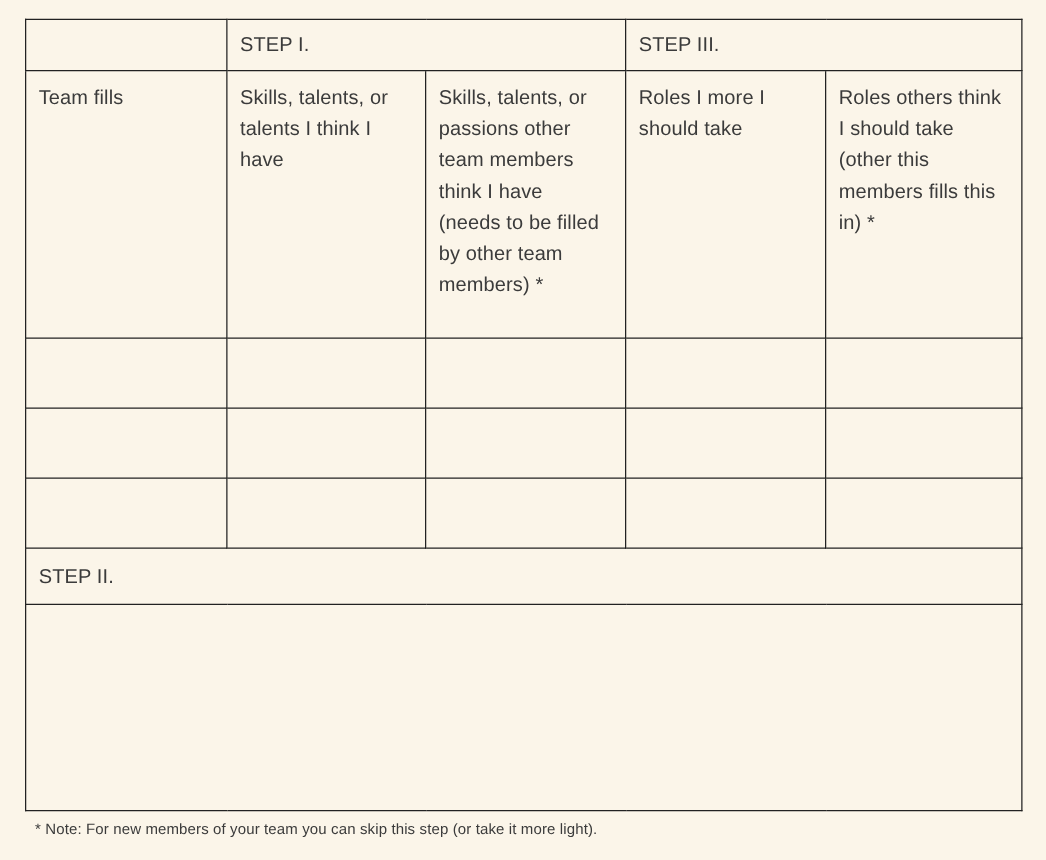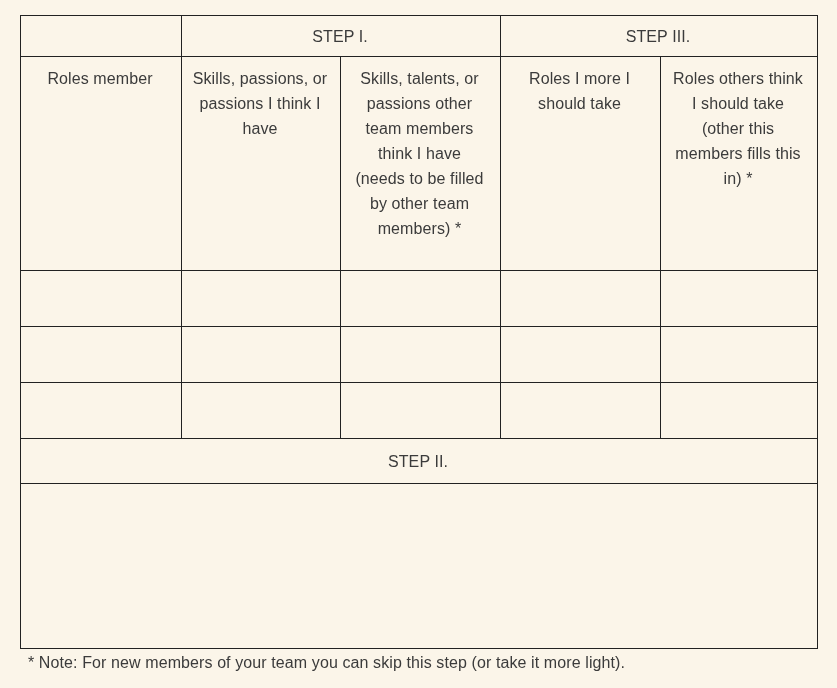--- a/index.html
+++ b/index.html
@@ -24,34 +24,33 @@
   }
   table.worksheet td {
     border: 1px solid #222222;
     vertical-align: top;
     padding: 9px 12px 6px 10px;
     font-size: 16px;
     line-height: 25px;
     letter-spacing: 0.1px;
     overflow: hidden;
     box-sizing: border-box;
-    text-align: center;
   }
   tr.r-steps { height: 41px; }
   tr.r-steps td { vertical-align: middle; padding-top: 2px; padding-bottom: 2px; }
   tr.r-headers { height: 214px; }
   tr.r-empty { height: 56px; }
   tr.r-step2 { height: 45px; }
   tr.r-step2 td { vertical-align: middle; padding-top: 2px; padding-bottom: 2px; }
   tr.r-blank { height: 165px; }
   .note {
     position: absolute;
     left: 28px;
     top: 652px;
-    font-size: 16px;
+    font-size: 12px;
     line-height: 22px;
     letter-spacing: 0.1px;
     color: #3B3B3B;
     white-space: nowrap;
   }
 </style>
 </head>
 <body>
 
 <div class="sheet">
@@ -65,22 +64,22 @@
     </colgroup>
 
     <tbody>
         <tr class="r-steps">
       <td></td>
       <td colspan="2">STEP I.</td>
       <td colspan="2">STEP III.</td>
     </tr>
 
     <tr class="r-headers">
-      <td>Roles member</td>
-      <td>Skills, passions, or passions I think I have</td>
+      <td>Team fills</td>
+      <td>Skills, talents, or talents I think I have</td>
       <td>Skills, talents, or passions other team members think I have (needs to be filled by other team members) *</td>
       <td>Roles I more I should take</td>
       <td>Roles others think I should take (other this members fills this in) *</td>
     </tr>
 
     <tr class="r-empty">
       <td></td>
       <td></td>
       <td></td>
       <td></td>

